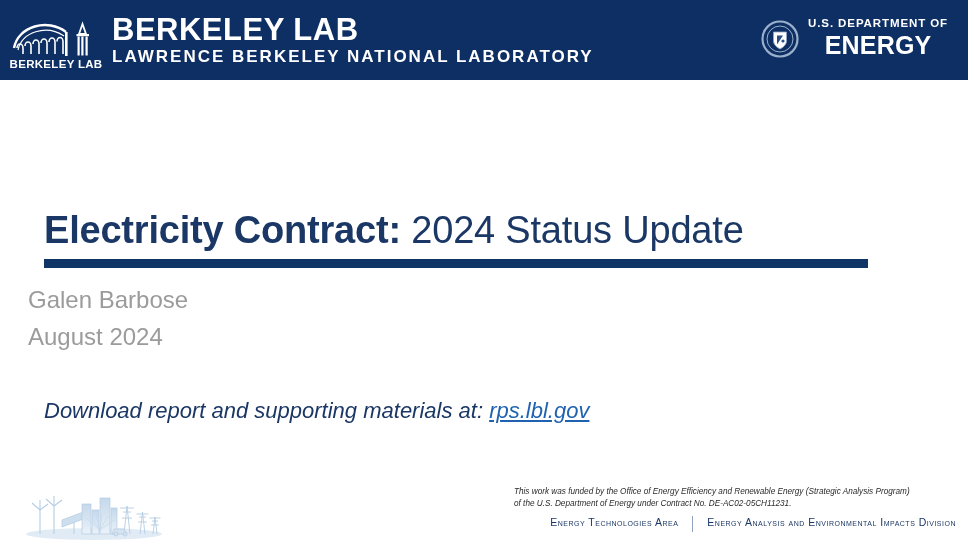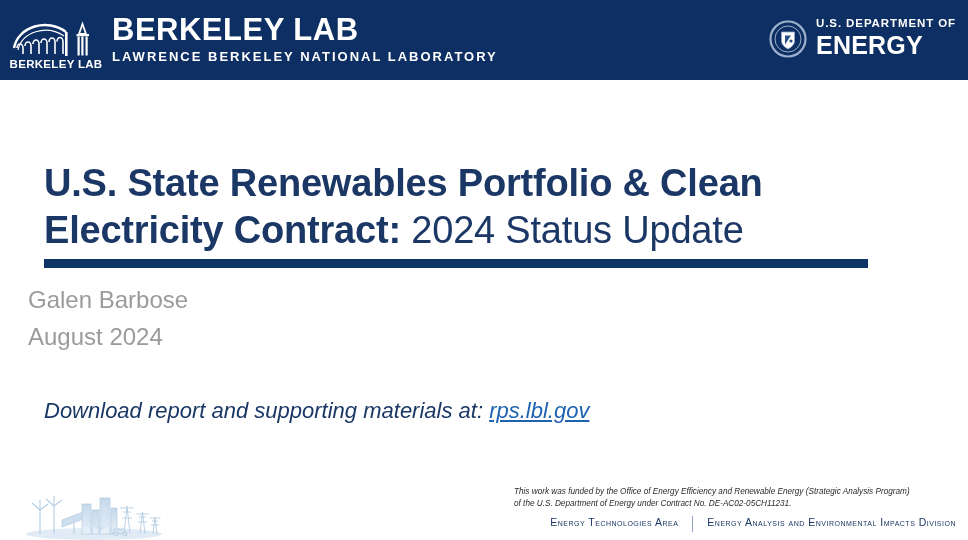--- a/index.html
+++ b/index.html
@@ -35,34 +35,35 @@
     color: #ffffff;
   }
   .lbl-wordmark-main {
     font-size: 31px;
     font-weight: bold;
     letter-spacing: 0.5px;
     line-height: 34px;
     white-space: nowrap;
   }
   .lbl-wordmark-sub {
-    font-size: 13px;
+    font-size: 17px;
     font-weight: bold;
     letter-spacing: 2.0px;
     line-height: 16px;
     margin-top: 2px;
     white-space: nowrap;
   }
   .doe-lockup {
     position: absolute;
-    right: 12px; top: 14px;
+    right: 20px; top: 14px;
     height: 50px;
     display: flex;
     align-items: center;
     gap: 9px;
+    text-align: center;
   }
   .doe-seal { width: 38px; height: 38px; flex: 0 0 auto; }
   .doe-text { color: #ffffff; }
   .doe-text-top {
     font-size: 11.5px;
     font-weight: bold;
     letter-spacing: 0.9px;
     line-height: 13px;
     white-space: nowrap;
   }
@@ -218,21 +219,21 @@
       </svg>
     </span>
     <span class="doe-text">
       <span class="doe-text-top" style="display:block">U.S. DEPARTMENT OF</span>
       <span class="doe-text-main" style="display:block">ENERGY</span>
     </span>
   </div>
 </div>
 
 <div class="title">
-  <span class="bold">U.S. State Renewables Portfolio &amp; Clean</span><br>
+  <br>
   <span class="bold">Electricity Contract:</span>
   <span>2024 Status Update</span>
 </div>
 
 <div class="title-rule"></div>
 
 <div class="byline">
   <div>Galen Barbose</div>
   <div>August 2024</div>
 </div>

